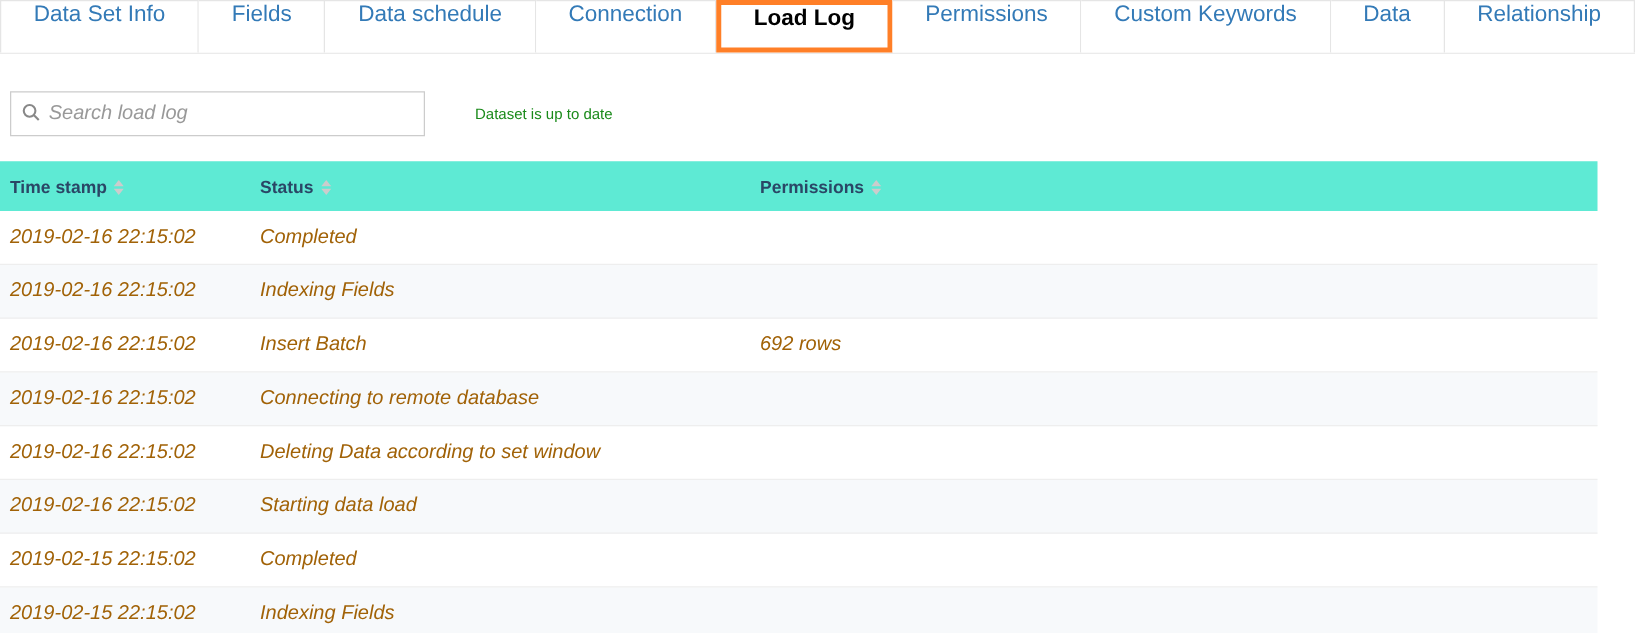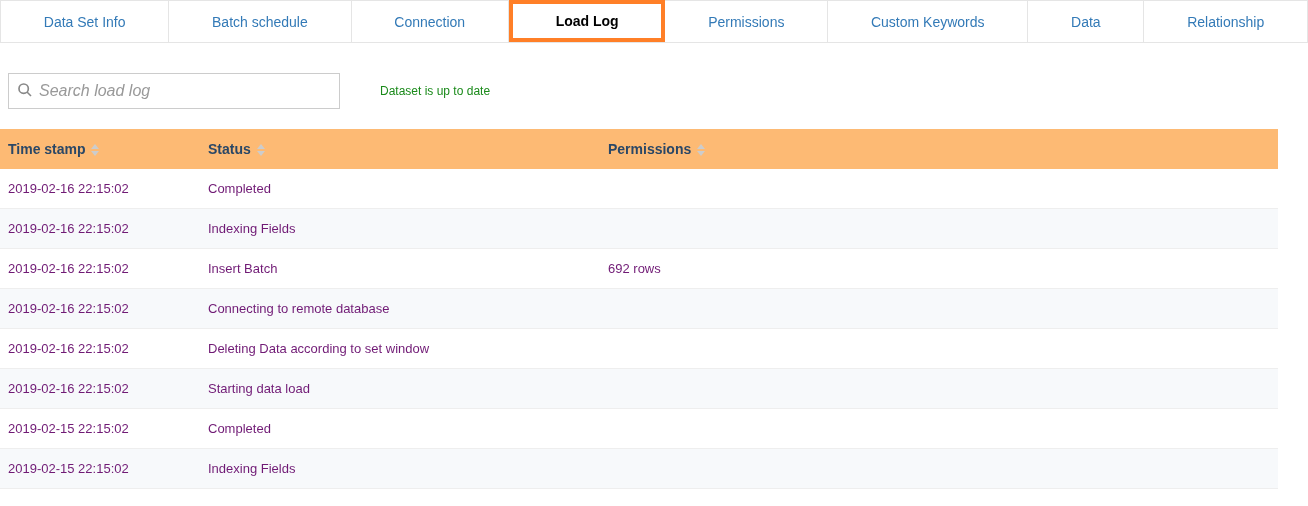--- a/index.html
+++ b/index.html
@@ -14,28 +14,27 @@
       background: #fff;
       width: 1308px;
     }
     .tabs {
       display: flex;
       border-bottom: 1px solid #e5e5e5;
       height: 43px;
     }
     .tab {
       display: flex;
-      align-items: center;
       justify-content: center;
       padding: 0 0;
       border-right: 1px solid #e5e5e5;
       border-top: 1px solid #e5e5e5;
       color: #337ab7;
       cursor: pointer;
-      font-size: 14px;
+      font-size: 18px;
       flex: 1 1 auto;
       text-align: center;
       background: #fff;
     }
     .tab:first-child {
       border-left: 1px solid #e5e5e5;
     }
     .tab.active {
       color: #000;
       font-weight: bold;
@@ -75,21 +74,21 @@
     .status-msg {
       color: #1a8a1a;
       font-size: 12px;
     }
     .log-table {
       width: 1278px;
       margin-left: 0;
       border-collapse: collapse;
     }
     .log-table thead tr {
-      background: #fdba74;
+      background: #5eead4;
     }
     .log-table th {
       text-align: left;
       font-weight: bold;
       color: #2a4766;
       padding: 12px 8px;
       font-size: 14px;
       position: relative;
     }
     .log-table th .sort-icons {
@@ -101,33 +100,37 @@
     .log-table th.col-timestamp { width: 200px; }
     .log-table th.col-status { width: 400px; margin-left: 36px; }
     .log-table tbody tr {
       border-bottom: 1px solid #eee;
     }
     .log-table tbody tr:nth-child(even) {
       background: #f7f9fb;
     }
     .log-table td {
       padding: 12px 8px;
-      font-size: 13px;
-      color: #701a75;
+      font-size: 16px;
+      color: #a16207;
+      font-style: italic;
     }
   </style>
 </head>
 <body>
 
 <div class="tabs" id="tabs-container">
     <div class="tab">
       <span>Data Set Info</span>
     </div>
     <div class="tab">
-      <span>Batch schedule</span>
+      <span>Fields</span>
+    </div>
+    <div class="tab">
+      <span>Data schedule</span>
     </div>
     <div class="tab">
       <span>Connection</span>
     </div>
     <div class="tab active">
       <span>Load Log</span>
     </div>
     <div class="tab">
       <span>Permissions</span>
     </div>

